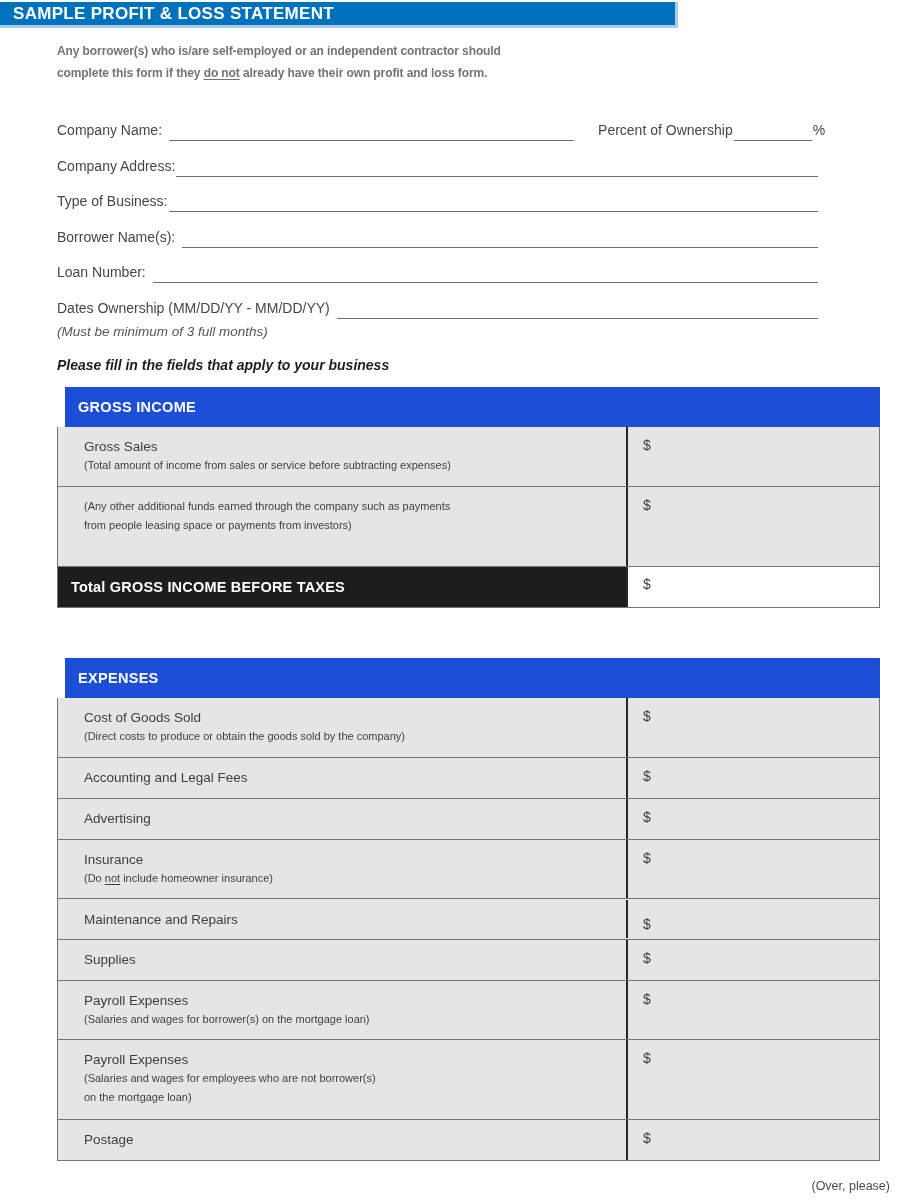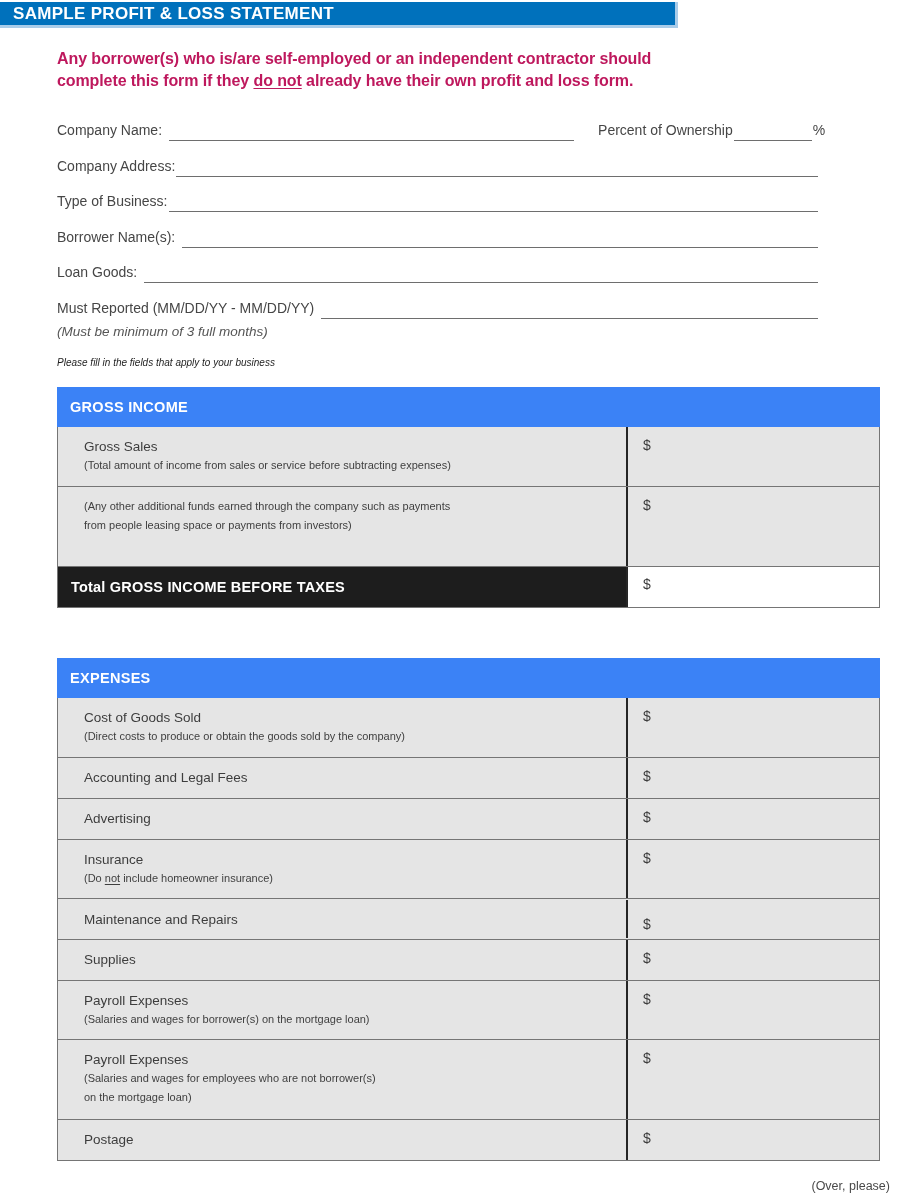--- a/index.html
+++ b/index.html
@@ -24,22 +24,22 @@
     border-bottom:3px solid #A9CCE9;
     display:flex; align-items:center;
     padding-left:13px;
   }
   .titlebar span {
     color:#ffffff; font-weight:bold; font-size:17px; letter-spacing:.3px;
   }
 
   
   .intro {
-    position:absolute; left:57px; top:48px; width:720px;
-    font-size:16px; font-weight:bold; color:#be185d; line-height:22px;
+    position:absolute; left:57px; top:40px; width:720px;
+    font-size:12px; font-weight:bold; color:#737373; line-height:22px;
     letter-spacing:-.1px;
   }
   .uline { text-decoration:underline; text-underline-offset:2px; }
 
   
   .frow {
     position:absolute; left:57px; width:761px; height:19px;
     display:flex; align-items:baseline;
     font-size:14px; color:#464646;
   }
@@ -49,28 +49,28 @@
     border-bottom:1.5px solid #6e6e6e; margin-left:7px;
   }
   .fline.fixed { flex:none; }
   .pct-label { white-space:nowrap; margin-left:24px; }
   .note-italic {
     position:absolute; left:57px; top:324px;
     font-style:italic; font-size:13.5px; color:#555555;
   }
   .instruction {
     position:absolute; left:57px; top:357px;
-    font-style:italic; font-weight:normal; font-size:10px; color:#1e1e1e;
+    font-style:italic; font-weight:bold; font-size:14px; color:#1e1e1e;
   }
 
   
   .ptable { position:absolute; left:57px; width:823px; }
   .tbar {
-    height:40px; background:#3b82f6;
-    display:flex; align-items:center; padding-left:13px;
+    height:40px; background:#1d4ed8;
+    display:flex; align-items:center; padding-left:13px;margin-left:8px;
   }
   .tbar span { color:#ffffff; font-weight:bold; font-size:14.5px; letter-spacing:.3px; }
   .tbody {
     border:1px solid #757575; border-top:none; background:#e5e5e5;
   }
   .trow { display:flex; }
   .trow + .trow, .trow-total { border-top:1px solid #757575; }
   .cell-label {
     width:570px; padding:10px 14px 9px 26px;
     border-right:2px solid #262626;
@@ -128,26 +128,26 @@
     <span class="flabel">Type of Business:</span>
     <span class="fline" style="margin-left:1px"></span>
   </div>
 
   <div class="frow" style="top:229px">
     <span class="flabel">Borrower Name(s):</span>
     <span class="fline"></span>
   </div>
 
   <div class="frow" style="top:264px">
-    <span class="flabel">Loan Goods:</span>
+    <span class="flabel">Loan Number:</span>
     <span class="fline"></span>
   </div>
 
   <div class="frow" style="top:300px">
-    <span class="flabel">Must Reported (MM/DD/YY - MM/DD/YY)</span>
+    <span class="flabel">Dates Ownership (MM/DD/YY - MM/DD/YY)</span>
     <span class="fline"></span>
   </div>
 
   <div class="note-italic">(Must be minimum of 3 full months)</div>
   <div class="instruction">Please fill in the fields that apply to your business</div>
 
   <div class="ptable" style="top:387px">
     <div class="tbar">
       <span>GROSS INCOME</span>
     </div>

